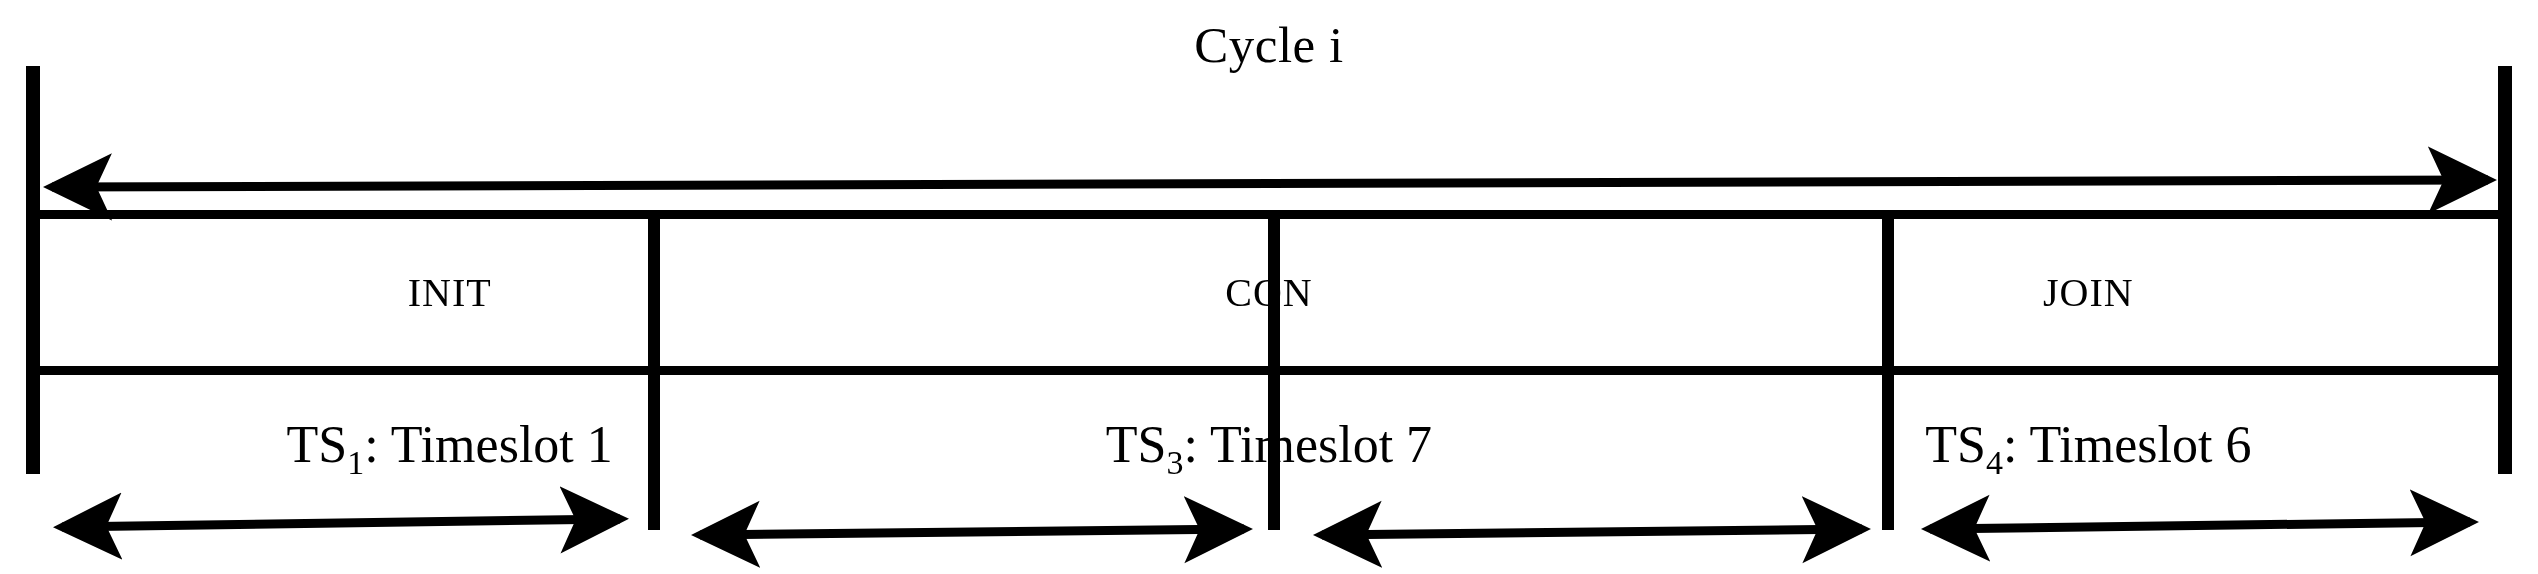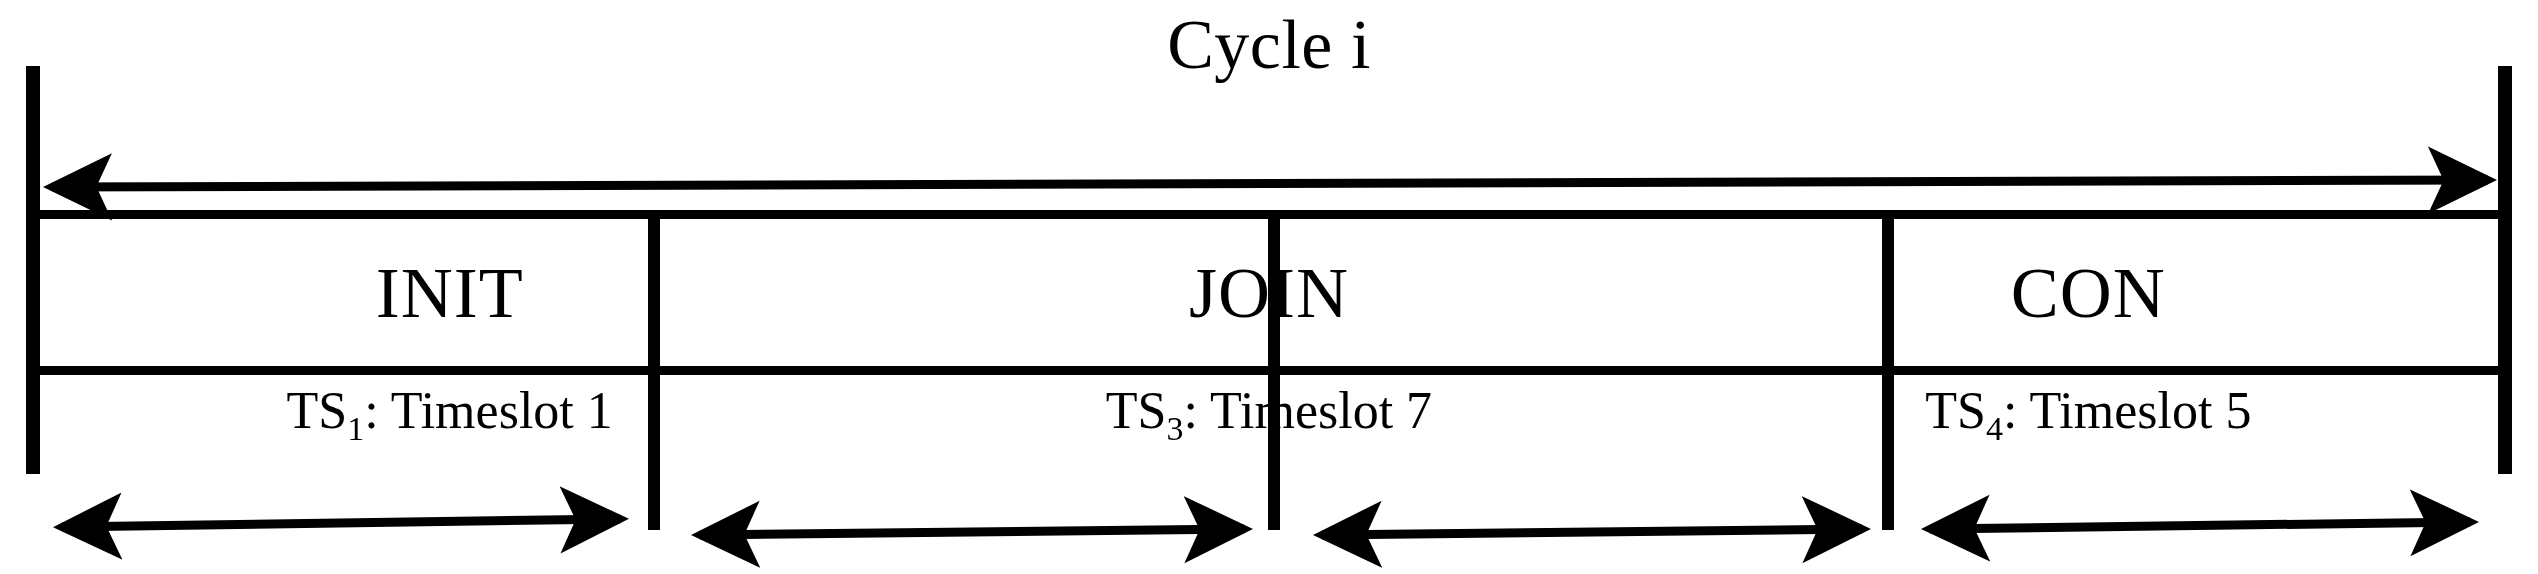--- a/index.html
+++ b/index.html
@@ -17,21 +17,21 @@
     overflow: hidden;
   }
 
   
   .cycle-title {
     position: absolute;
     left: 0;
     top: 2px;
     width: 2538px;
     text-align: center;
-    font-size: 70px;
+    font-size: 51px;
     line-height: 86px;
     letter-spacing: 0.5px;
     white-space: nowrap;
   }
 
   
   .end-bar {
     position: absolute;
     width: 14px;
     background: #000000;
@@ -66,21 +66,21 @@
     top: 219px;
     width: 2458px;
     height: 147px;
     display: flex;
   }
   .phase-cell {
     flex: 1 1 0;
     display: flex;
     align-items: center;
     justify-content: center;
-    font-size: 72px;
+    font-size: 40px;
     line-height: 70px;
     letter-spacing: 1px;
     white-space: nowrap;
   }
 
   
   .slot-row {
     position: absolute;
     left: 40px;
     top: 376px;
@@ -90,20 +90,21 @@
   }
   .slot-cell {
     flex: 1 1 0;
     display: flex;
     align-items: flex-start;
     justify-content: center;
     padding-top: 4px;
     font-size: 52px;
     line-height: 62px;
     white-space: nowrap;
+    margin-top: 34px;
   }
   .slot-cell sub {
     font-size: 34px;
     line-height: 0;
     vertical-align: baseline;
     position: relative;
     top: 12px;
   }
 
   
@@ -131,36 +132,36 @@
 
   <div class="divider d1"></div>
   <div class="divider d2"></div>
   <div class="divider d3"></div>
 
   <div class="phase-row">
     <div class="phase-cell">
       <span>INIT</span>
     </div>
     <div class="phase-cell">
-      <span>JOIN</span>
+      <span>CON</span>
     </div>
     <div class="phase-cell">
-      <span>CON</span>
+      <span>JOIN</span>
     </div>
   </div>
 
   <div class="slot-row">
     <div class="slot-cell">
       <span><span>TS</span><sub>1</sub><span>: </span><span>Timeslot 1</span></span>
     </div>
     <div class="slot-cell">
       <span><span>TS</span><sub>3</sub><span>: </span><span>Timeslot 7</span></span>
     </div>
     <div class="slot-cell">
-      <span><span>TS</span><sub>4</sub><span>: </span><span>Timeslot 5</span></span>
+      <span><span>TS</span><sub>4</sub><span>: </span><span>Timeslot 6</span></span>
     </div>
   </div>
 
   <svg class="arrow-layer" viewBox="0 0 2538 574">
     <defs>
       <marker id="ah-end" viewBox="0 0 12 12" refX="10" refY="6" markerWidth="8" markerHeight="8" orient="auto-start-reverse">
         <path d="M 0 0.4 L 11.5 6 L 0 11.6 L 2.6 6 Z" fill="#000"></path>
       </marker>
       <marker id="ah-start" viewBox="0 0 12 12" refX="10" refY="6" markerWidth="8" markerHeight="8" orient="auto-start-reverse">
         <path d="M 0 0.4 L 11.5 6 L 0 11.6 L 2.6 6 Z" fill="#000"></path>

